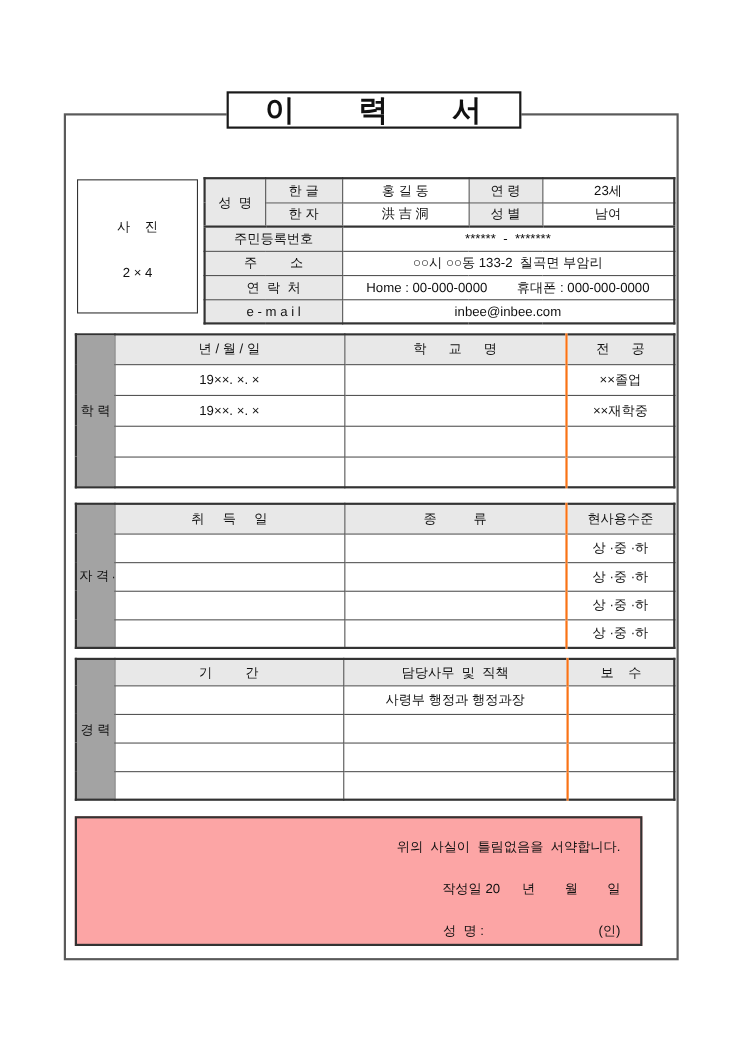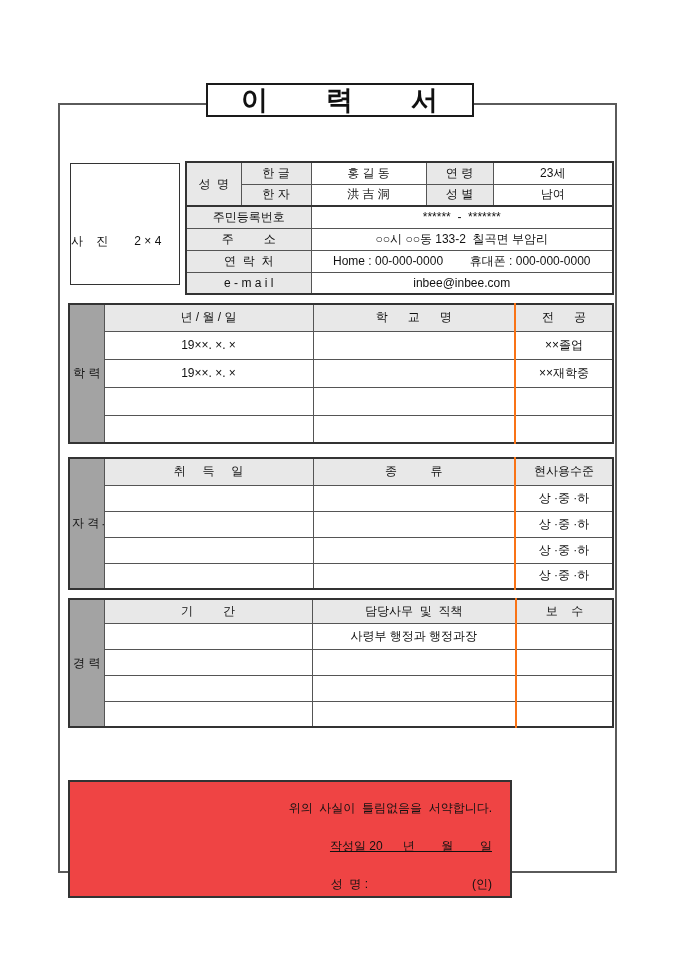--- a/index.html
+++ b/index.html
@@ -24,21 +24,21 @@
     display: flex; align-items: center; justify-content: center;
   }
   .title-box span {
     font-size: 27px; font-weight: bold; white-space: pre; word-spacing: 20px; letter-spacing: 1px;
   }
 
   
   .photo-box {
     position: absolute; left: 70px; top: 163px; width: 110px; height: 122px;
     border: 1px solid #333; background: #fff; z-index: 2;
-    display: flex; flex-direction: row; align-items: center;
+    display: flex; flex-direction: column; align-items: center;
     padding-top: 34px; gap: 26px; font-size: 12px;
   }
   .photo-box div { white-space: pre; }
 
   
   table { border-collapse: collapse; table-layout: fixed; position: absolute; z-index: 2; background: #fff; }
   td {
     border: 1px solid #555; font-size: 12px; text-align: center; vertical-align: middle;
     white-space: pre; overflow: hidden; padding: 0 2px;
   }
@@ -57,26 +57,26 @@
   .edu tr.h { height: 27px; } .edu tr.r { height: 28px; }
   .lic { left: 68px; top: 457px; width: 544px; }
   .lic tr.h { height: 27px; } .lic tr.r { height: 26px; }
   .car { left: 68px; top: 598px; width: 544px; }
   .car tr.h { height: 24px; } .car tr.r { height: 26px; }
   .seclabel { background: #a3a3a3; font-size: 12px; }
   .seclabel .stack { display: flex; flex-direction: row; gap: 2px; align-items: center; }
 
   
   .decl {
-    position: absolute; left: 68px; top: 780px; width: 444px; height: 118px;
-    border: 2px solid #333; background: #ef4444; z-index: 2;
+    position: absolute; left: 68px; top: 742px; width: 516px; height: 118px;
+    border: 2px solid #333; background: #fca5a5; z-index: 2;
   }
   .decl-line { position: absolute; right: 18px; font-size: 12px; white-space: pre; }
   .decl-line.l1 { top: 18px; }
-  .decl-line.l2 { top: 56px; text-decoration: underline; }
+  .decl-line.l2 { top: 56px; }
   .decl-line.l3 { top: 94px; display: flex; }
   .decl-line.l3 .seal { margin-left: 104px; }
 </style>
 </head>
 <body>
 
 <div class="canvas">
 
   <div class="frame"></div>
 

